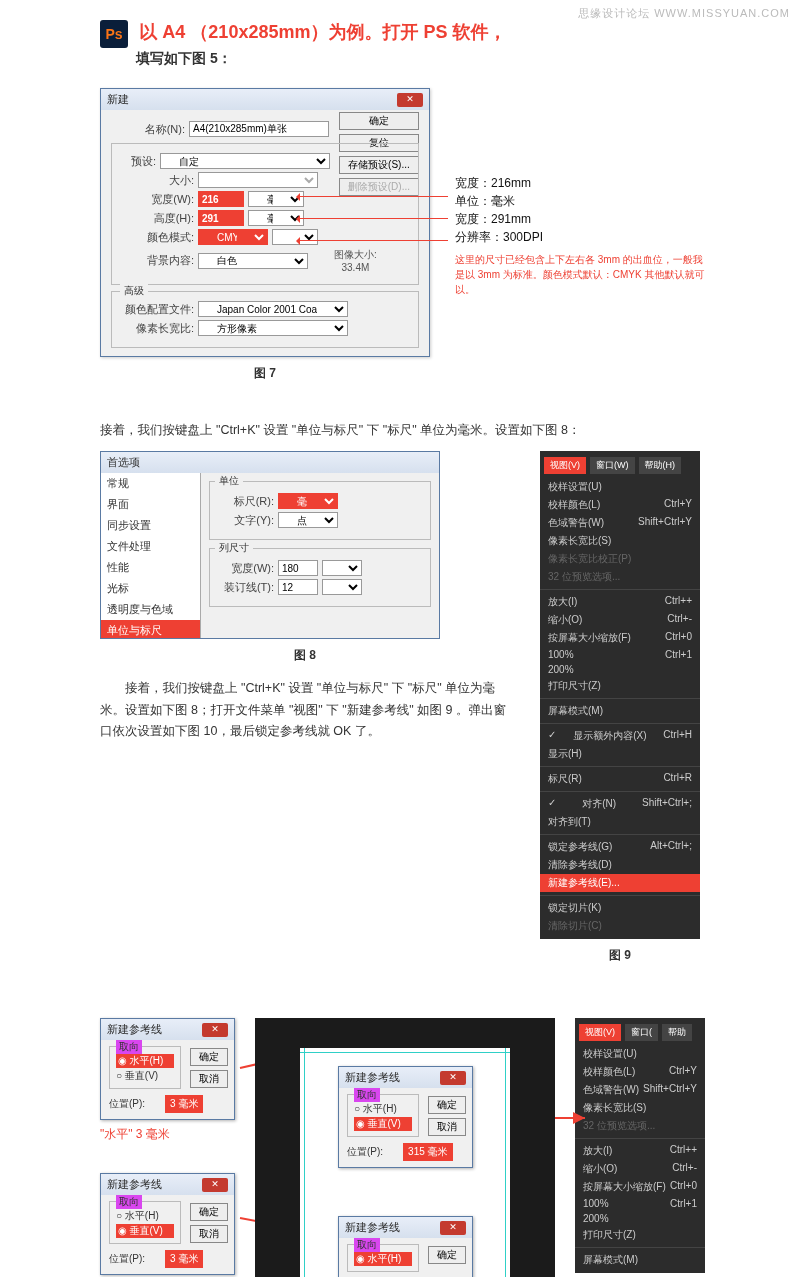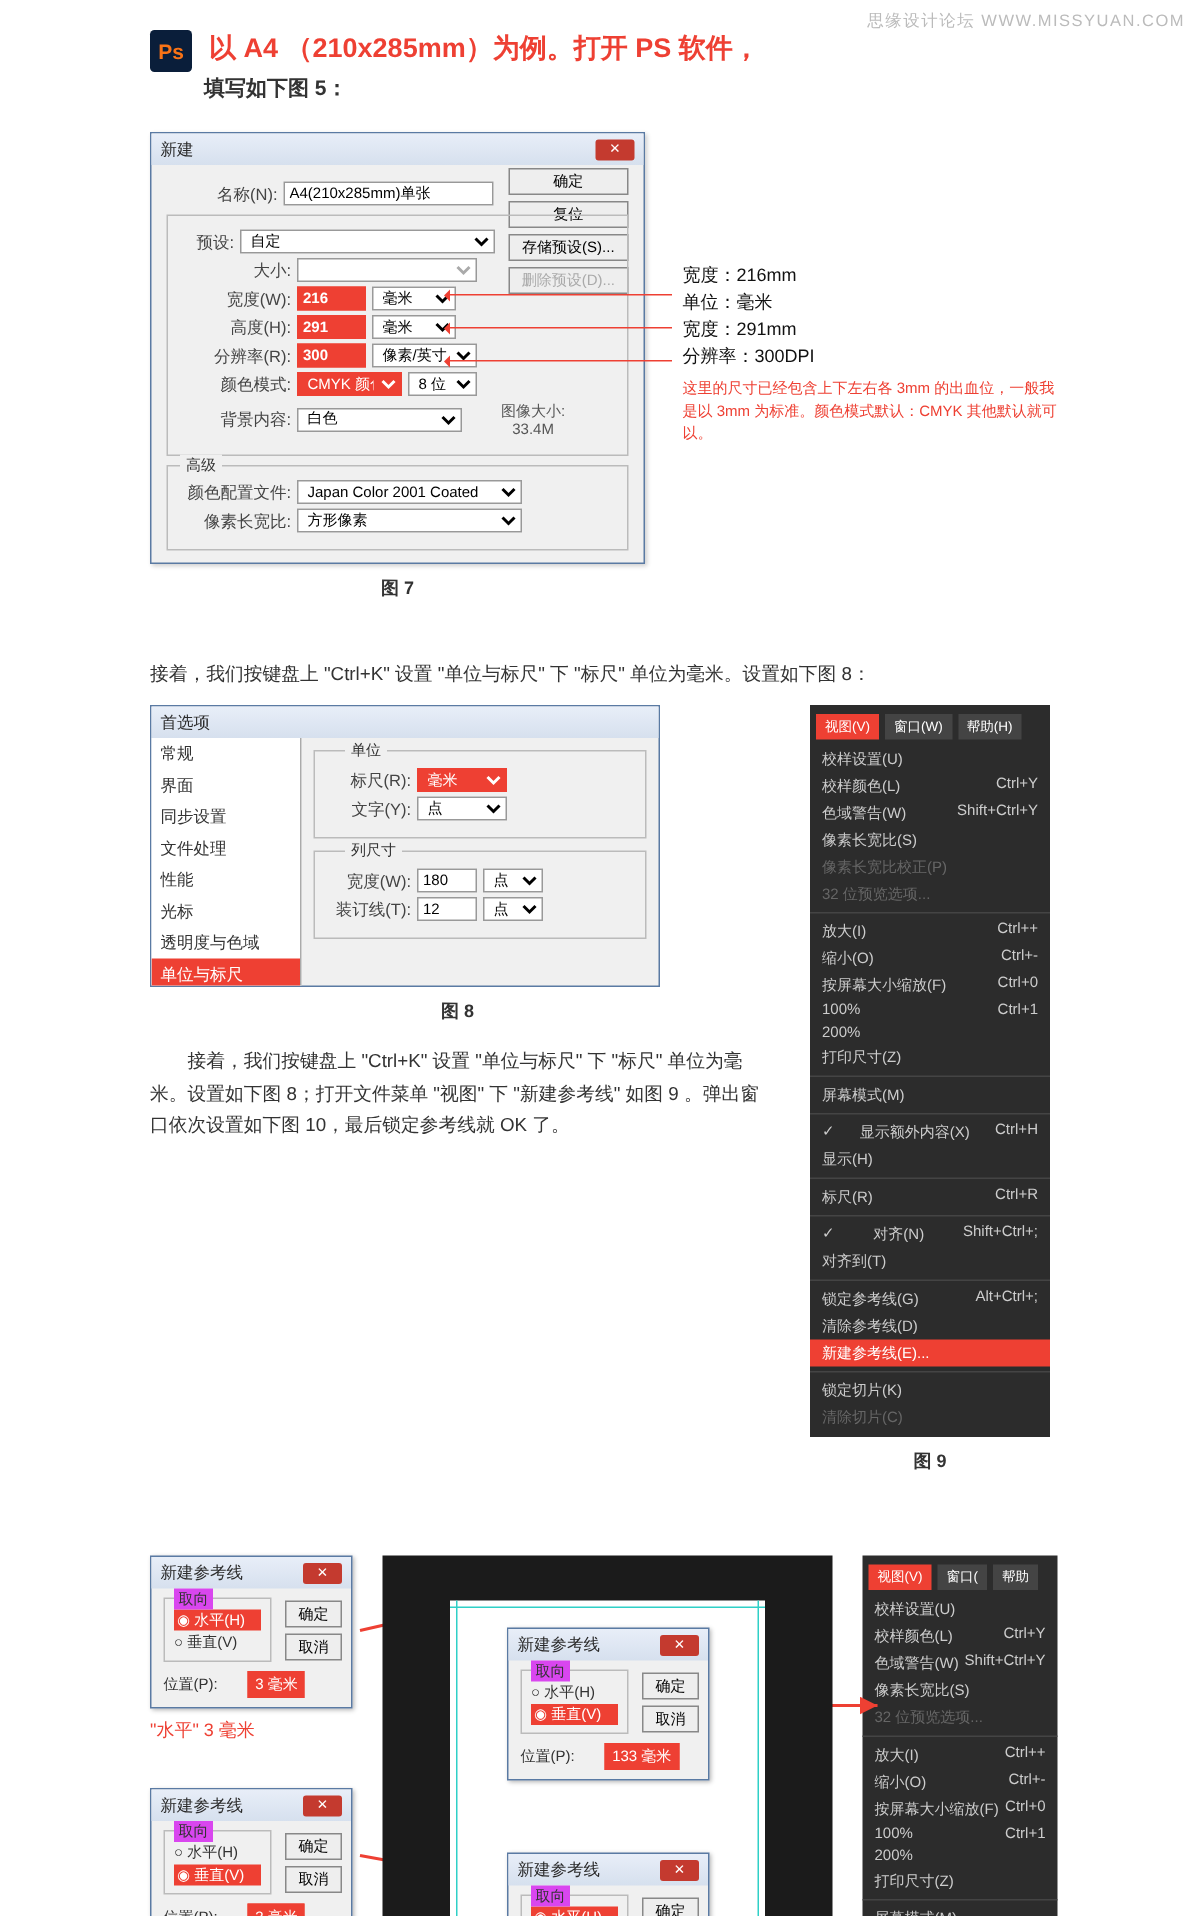--- a/index.html
+++ b/index.html
@@ -10,40 +10,40 @@
   .headline { color: #ee4033; font-size: 18px; font-weight: bold; display: inline-block; margin-left: 8px; }
   .subhead { font-size: 14px; font-weight: bold; margin-left: 36px; margin-top: 2px; }
   .dialog { border: 1px solid #5a7aa3; background: #f0f0f0; width: 330px; margin-top: 20px; box-shadow: 1px 1px 3px rgba(0,0,0,.2); }
   .dialog-title { background: linear-gradient(#e8eef8,#d6e0ee); font-size: 11px; padding: 3px 6px; color: #2b2b2b; display: flex; justify-content: space-between; align-items: center; }
   .close-x { background: #c43a2f; color: #fff; width: 26px; height: 14px; font-size: 9px; text-align: center; line-height: 13px; border-radius: 2px; }
   .dialog-body { padding: 8px 10px; }
   .row { display: flex; align-items: center; margin: 3px 0; font-size: 11px; }
   .row label { width: 78px; text-align: right; padding-right: 4px; color: #444; }
   .inp { border: 1px solid #999; background: #fff; height: 16px; padding: 0 3px; font-size: 10px; }
   .inp.red { background: #ee4033; color: #fff; border-color: #ee4033; font-weight: bold; }
-  .sel { border: 1px solid #999; background: #fff; height: 16px; font-size: 10px; padding: 0 2px; }
+  .sel { border: 1px solid #999; background: #fff; height: 16px; font-size: 10px; padding: 0 14px; }
   .btn { border: 1px solid #888; background: #eee; height: 18px; font-size: 10px; padding: 0 8px; }
   .btncol { position: absolute; display: flex; flex-direction: column; gap: 4px; }
   .fieldset { border: 1px solid #bbb; padding: 6px 8px 8px 8px; margin-top: 6px; position: relative; }
   .fieldset > .fl { position: absolute; top: -8px; left: 8px; background: #f0f0f0; padding: 0 4px; font-size: 10px; }
   .fig-caption { text-align: center; font-weight: bold; margin: 8px 0 14px 0; }
   .right-notes { position: absolute; font-size: 12px; }
   .right-notes .spec { color: #111; line-height: 1.5; }
   .right-notes .note { color: #ee4033; font-size: 10px; line-height: 1.5; margin-top: 6px; }
   .arrow { position: absolute; height: 1px; background: #ee4033; }
   .arrow::before { content: ''; position: absolute; left: -6px; top: -3px; border: 4px solid transparent; border-right-color: #ee4033; }
   .para { font-size: 12.5px; line-height: 1.7; margin: 10px 0; text-indent: 2em; }
   .pref-dialog { border: 1px solid #5a7aa3; background: #f0f0f0; width: 340px; }
   .pref-body { display: flex; height: 165px; }
   .pref-list { width: 100px; border-right: 1px solid #aaa; background: #fff; font-size: 11px; overflow: hidden; }
   .pref-list div { padding: 3px 6px; }
   .pref-list .sel-item { background: #ee4033; color: #fff; }
   .pref-right { flex: 1; padding: 8px; }
   .pref-group { border: 1px solid #bbb; padding: 8px; margin-bottom: 8px; position: relative; }
-  .pref-group .gl { position: absolute; top: -8px; left: 20px; background: #f0f0f0; padding: 0 4px; font-size: 10px; }
+  .pref-group .gl { position: absolute; top: -8px; left: 5px; background: #f0f0f0; padding: 0 4px; font-size: 10px; }
   .menu-panel { background: #2c2c2c; color: #ccc; font-size: 10px; width: 160px; padding: 4px 0; }
   .menu-panel .tab { background: #ee4033; color: #fff; display: inline-block; padding: 2px 6px; margin-left: 4px; font-size: 9px; }
   .menu-panel .tab.off { background: #444; }
   .menu-panel .mi { display: flex; justify-content: space-between; padding: 2px 8px; }
   .menu-panel .mi.hl { background: #ee4033; color: #fff; }
   .menu-panel .mi.dim { color: #666; }
   .menu-panel hr { border: none; border-top: 1px solid #444; margin: 3px 0; }
   .menu-panel .chk::before { content: '✓ '; }
   .guide-dlg { border: 1px solid #5a7aa3; background: #f0f0f0; width: 135px; font-size: 10px; box-shadow: 1px 1px 3px rgba(0,0,0,.3); }
   .guide-dlg .body { padding: 6px 8px; position: relative; }
@@ -107,25 +107,20 @@
               <label>宽度(W):</label>
               <input class="inp red" style="width: 46px;" value="216">
               <select class="sel" style="width:56px;margin-left:4px"><option>毫米</option></select>
             </div>
           <div class="row">
               <label>高度(H):</label>
               <input class="inp red" style="width: 46px;" value="291">
               <select class="sel" style="width:56px;margin-left:4px"><option>毫米</option></select>
             </div>
           <div class="row">
-              <label>分辨率(R):</label>
-              <input class="inp red" style="width: 46px;" value="300">
-              <select class="sel" style="width:70px;margin-left:4px"><option>像素/英寸</option></select>
-            </div>
-          <div class="row">
               <label>颜色模式:</label>
               <select class="sel" style="width:70px;background:#ee4033;color:#fff;border-color:#ee4033"><option>CMYK 颜色</option></select>
               <select class="sel" style="width:46px;margin-left:4px"><option>8 位</option></select>
             </div>
           <div class="row">
               <label>背景内容:</label>
               <select class="sel" style="width:110px"><option>白色</option></select>
             <div style="margin-left:26px;font-size:10px;text-align:center;color:#555">
                 <div>图像大小:</div>
                 <div>33.4M</div>
@@ -405,21 +400,21 @@
                   <button class="btn">确定</button>
                   <button class="btn">取消</button>
                 </div>
               <div class="grp">
                   <span class="gl2">取向</span>
                 <div class="radio">○ <span>水平(H)</span></div>
                 <div class="radio hl">◉ <span>垂直(V)</span></div>
               </div>
               <div class="posrow">
                   <span>位置(P):</span>
-                  <span class="val hl">133 毫米</span>
+                  <span class="val hl">315 毫米</span>
                 </div>
             </div>
           </div>
 
           <div class="guide-dlg" style="position:absolute; top:168px; left:38px;">
             <div class="dialog-title">
                 <span>新建参考线</span>
                 <span class="close-x">✕</span>
               </div>
             <div class="body">

